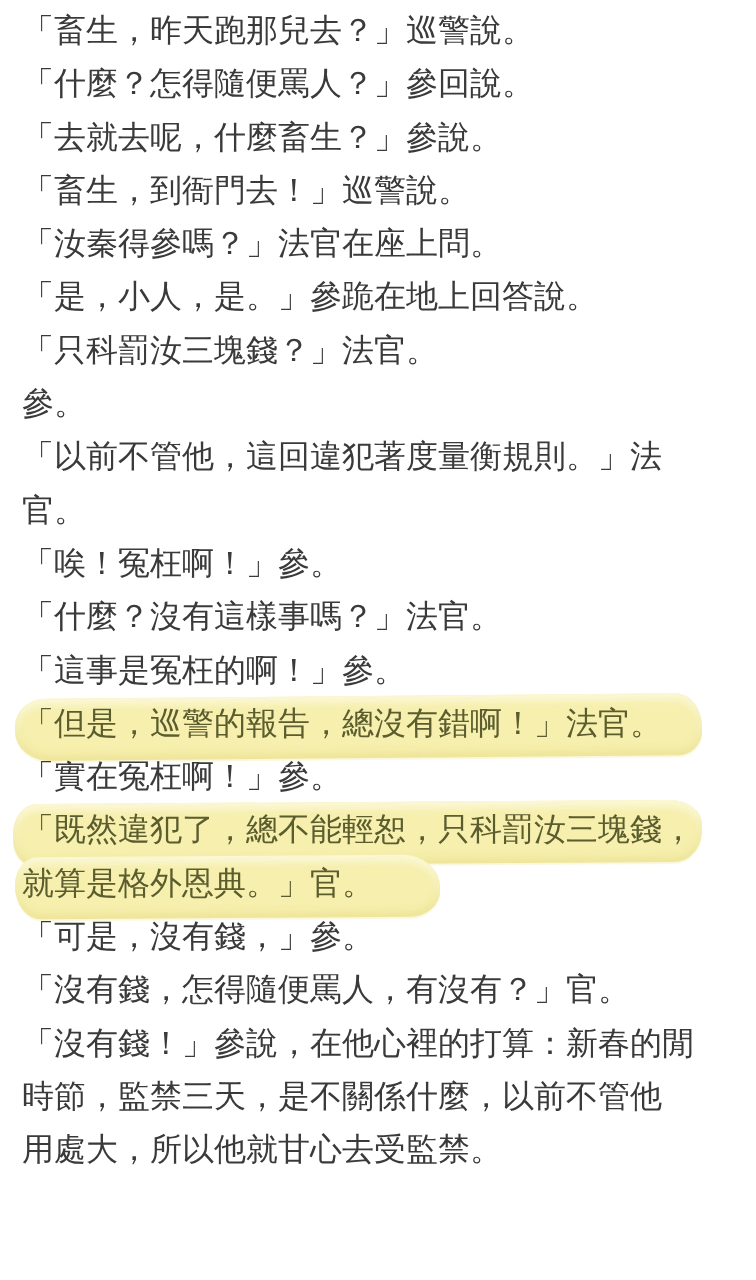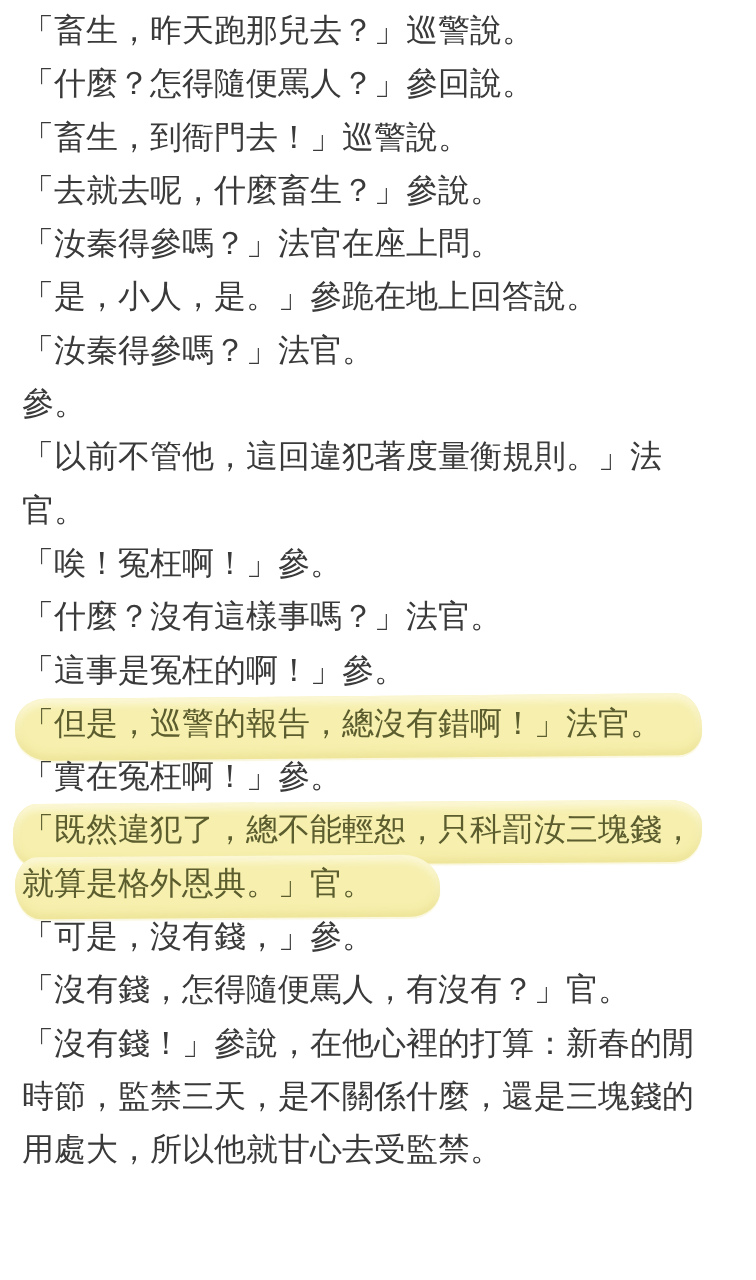--- a/index.html
+++ b/index.html
@@ -75,34 +75,34 @@
     border-radius: 22px 38px 30px 26px / 28px 32px 26px 34px;
   }
 </style>
 </head>
 <body>
 
 <main class="page">
   <div class="text-block" id="lines">
       <div class="line"><span class="line-text">「畜生，昨天跑那兒去？」巡警說。</span></div>
       <div class="line"><span class="line-text">「什麼？怎得隨便罵人？」參回說。</span></div>
+      <div class="line"><span class="line-text">「去就去呢，什麼畜生？」參說。</span></div>
       <div class="line"><span class="line-text">「畜生，到衙門去！」巡警說。</span></div>
-      <div class="line"><span class="line-text">「去就去呢，什麼畜生？」參說。</span></div>
       <div class="line"><span class="line-text">「汝秦得參嗎？」法官在座上問。</span></div>
       <div class="line"><span class="line-text">「是，小人，是。」參跪在地上回答說。</span></div>
-      <div class="line"><span class="line-text">「汝秦得參嗎？」法官。</span></div>
+      <div class="line"><span class="line-text">「只科罰汝三塊錢？」法官。</span></div>
       <div class="line"><span class="line-text">參。</span></div>
       <div class="line"><span class="line-text">「以前不管他，這回違犯著度量衡規則。」法</span></div>
       <div class="line"><span class="line-text">官。</span></div>
       <div class="line"><span class="line-text">「唉！冤枉啊！」參。</span></div>
       <div class="line"><span class="line-text">「什麼？沒有這樣事嗎？」法官。</span></div>
       <div class="line"><span class="line-text">「這事是冤枉的啊！」參。</span></div>
       <div class="line"><span class="line-text hl hl-a">「但是，巡警的報告，總沒有錯啊！」法官。</span></div>
       <div class="line"><span class="line-text">「實在冤枉啊！」參。</span></div>
       <div class="line"><span class="line-text hl hl-b">「既然違犯了，總不能輕恕，只科罰汝三塊錢，</span></div>
       <div class="line"><span class="line-text hl hl-c">就算是格外恩典。」官。</span></div>
       <div class="line"><span class="line-text">「可是，沒有錢，」參。</span></div>
       <div class="line"><span class="line-text">「沒有錢，怎得隨便罵人，有沒有？」官。</span></div>
       <div class="line"><span class="line-text">「沒有錢！」參說，在他心裡的打算：新春的閒</span></div>
-      <div class="line"><span class="line-text">時節，監禁三天，是不關係什麼，還是三塊錢的</span></div>
+      <div class="line"><span class="line-text">時節，監禁三天，是不關係什麼，以前不管他</span></div>
       <div class="line"><span class="line-text">用處大，所以他就甘心去受監禁。</span></div>
     </div>
 </main>
 
 </body></html>

